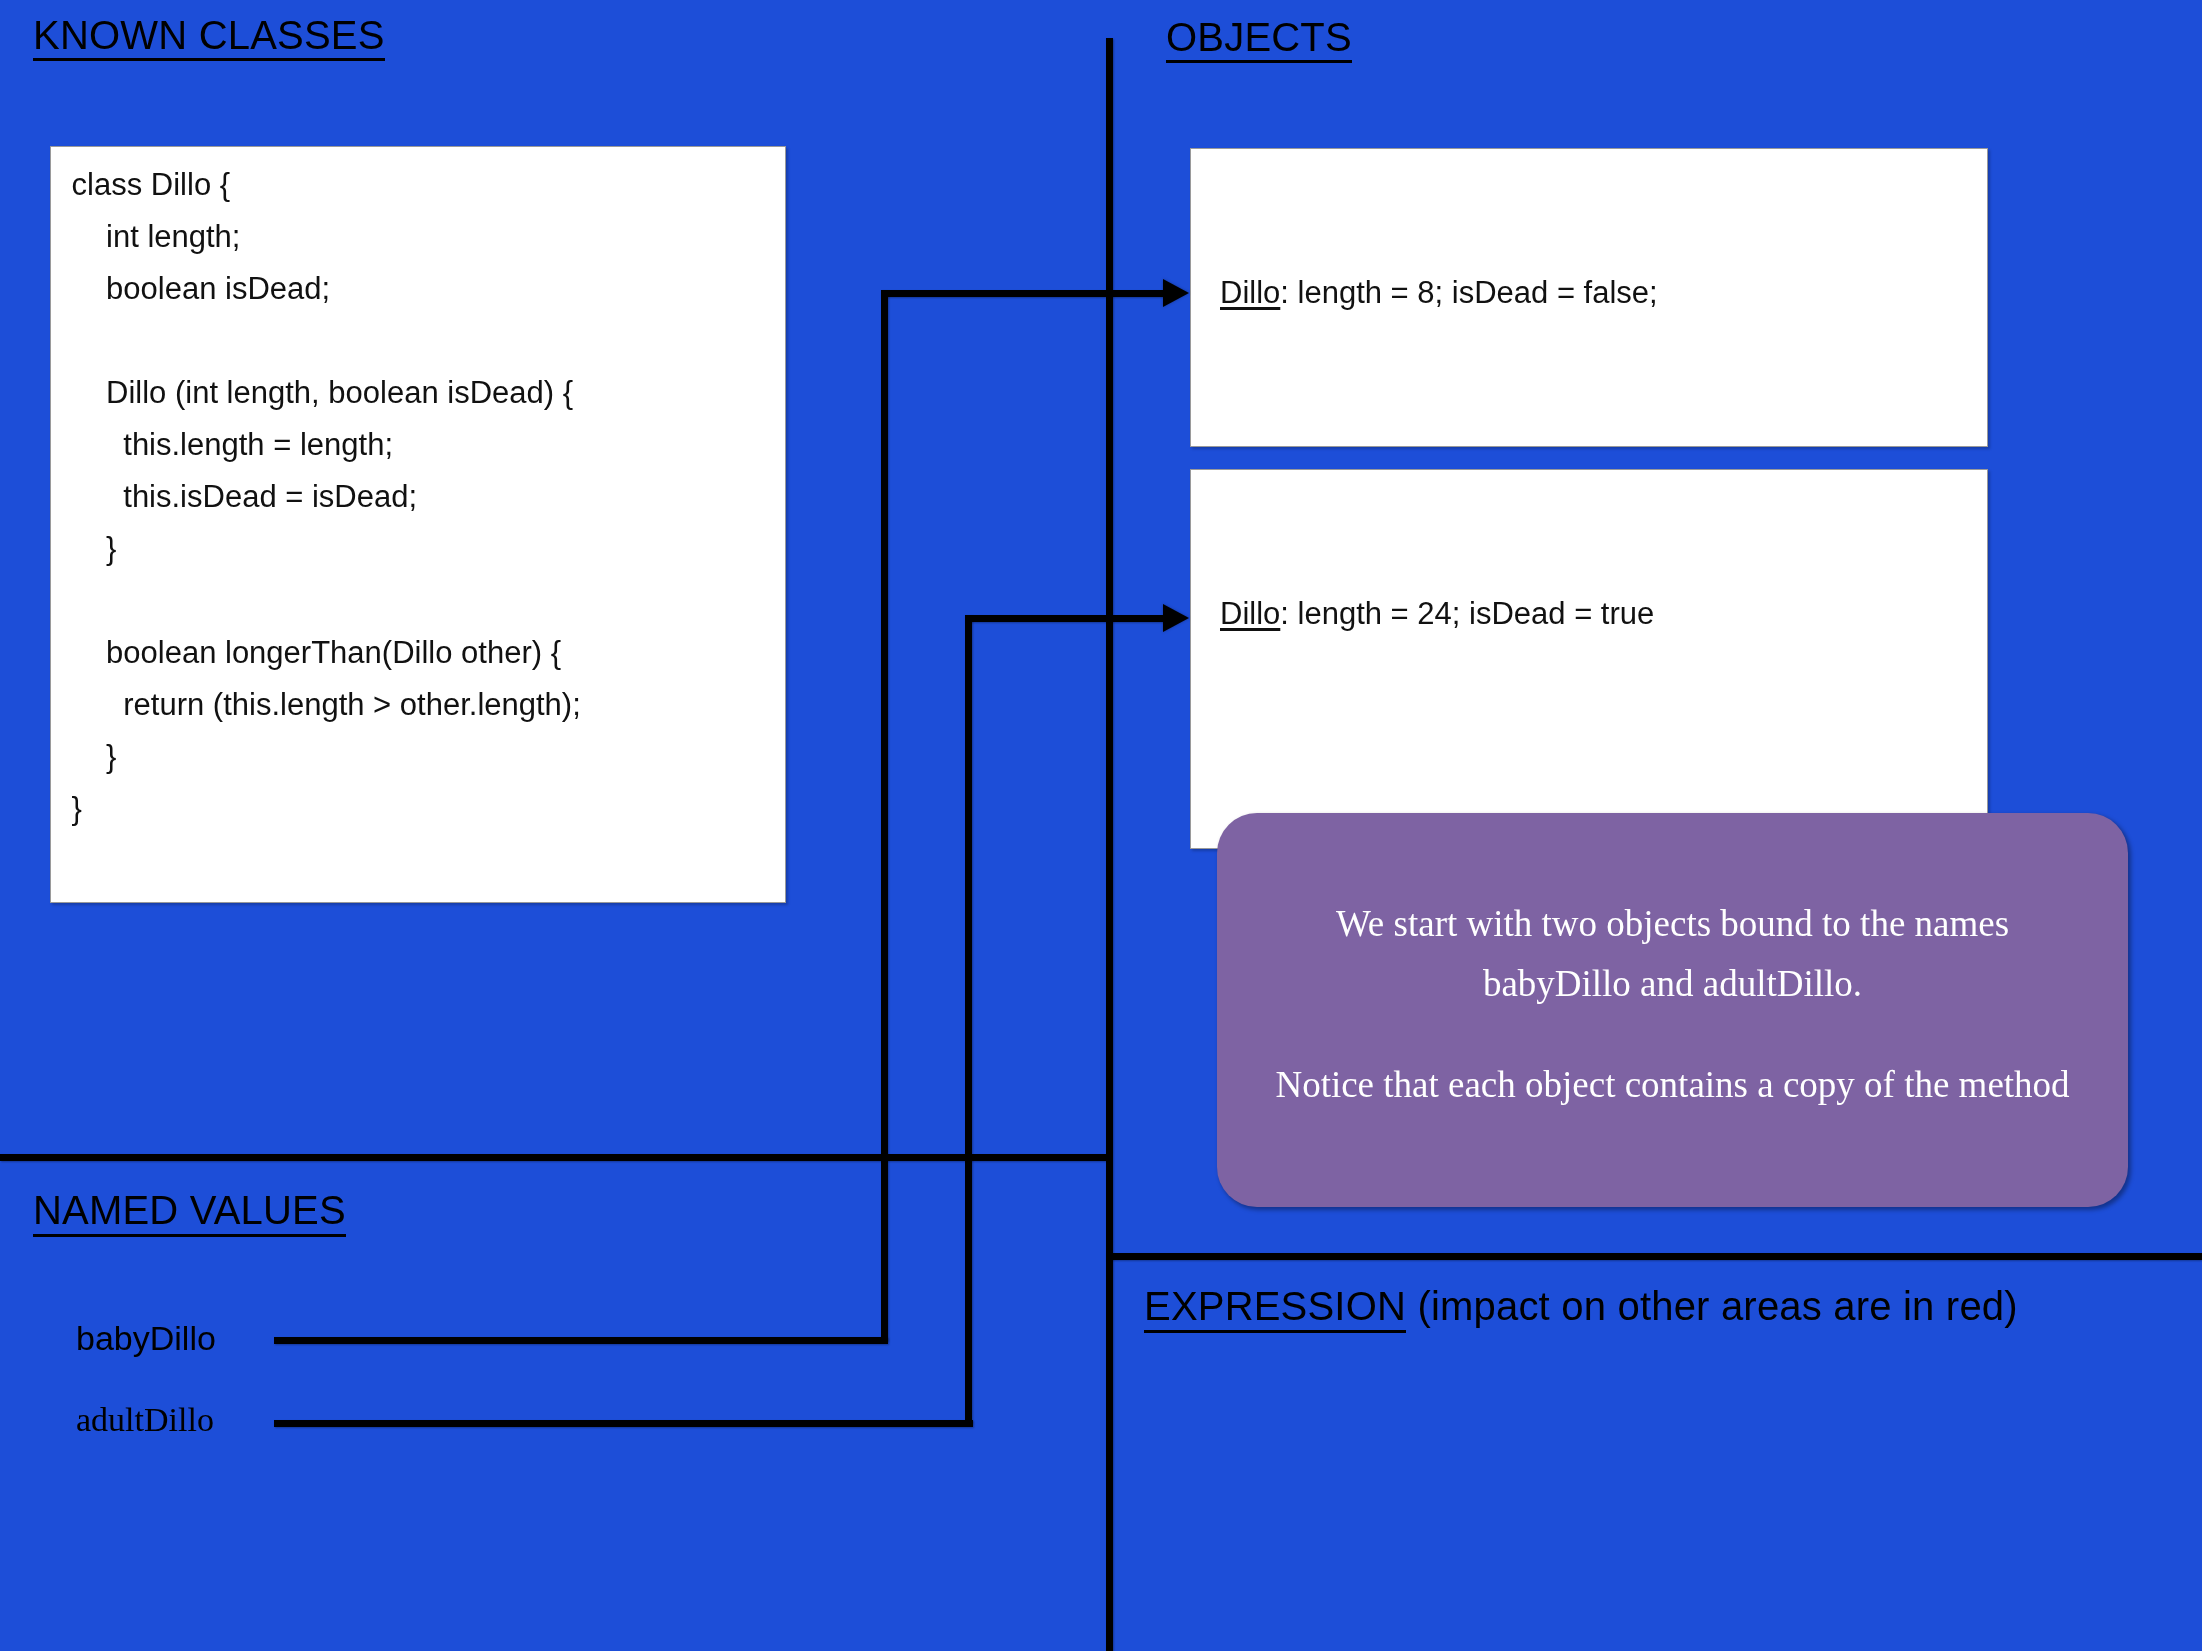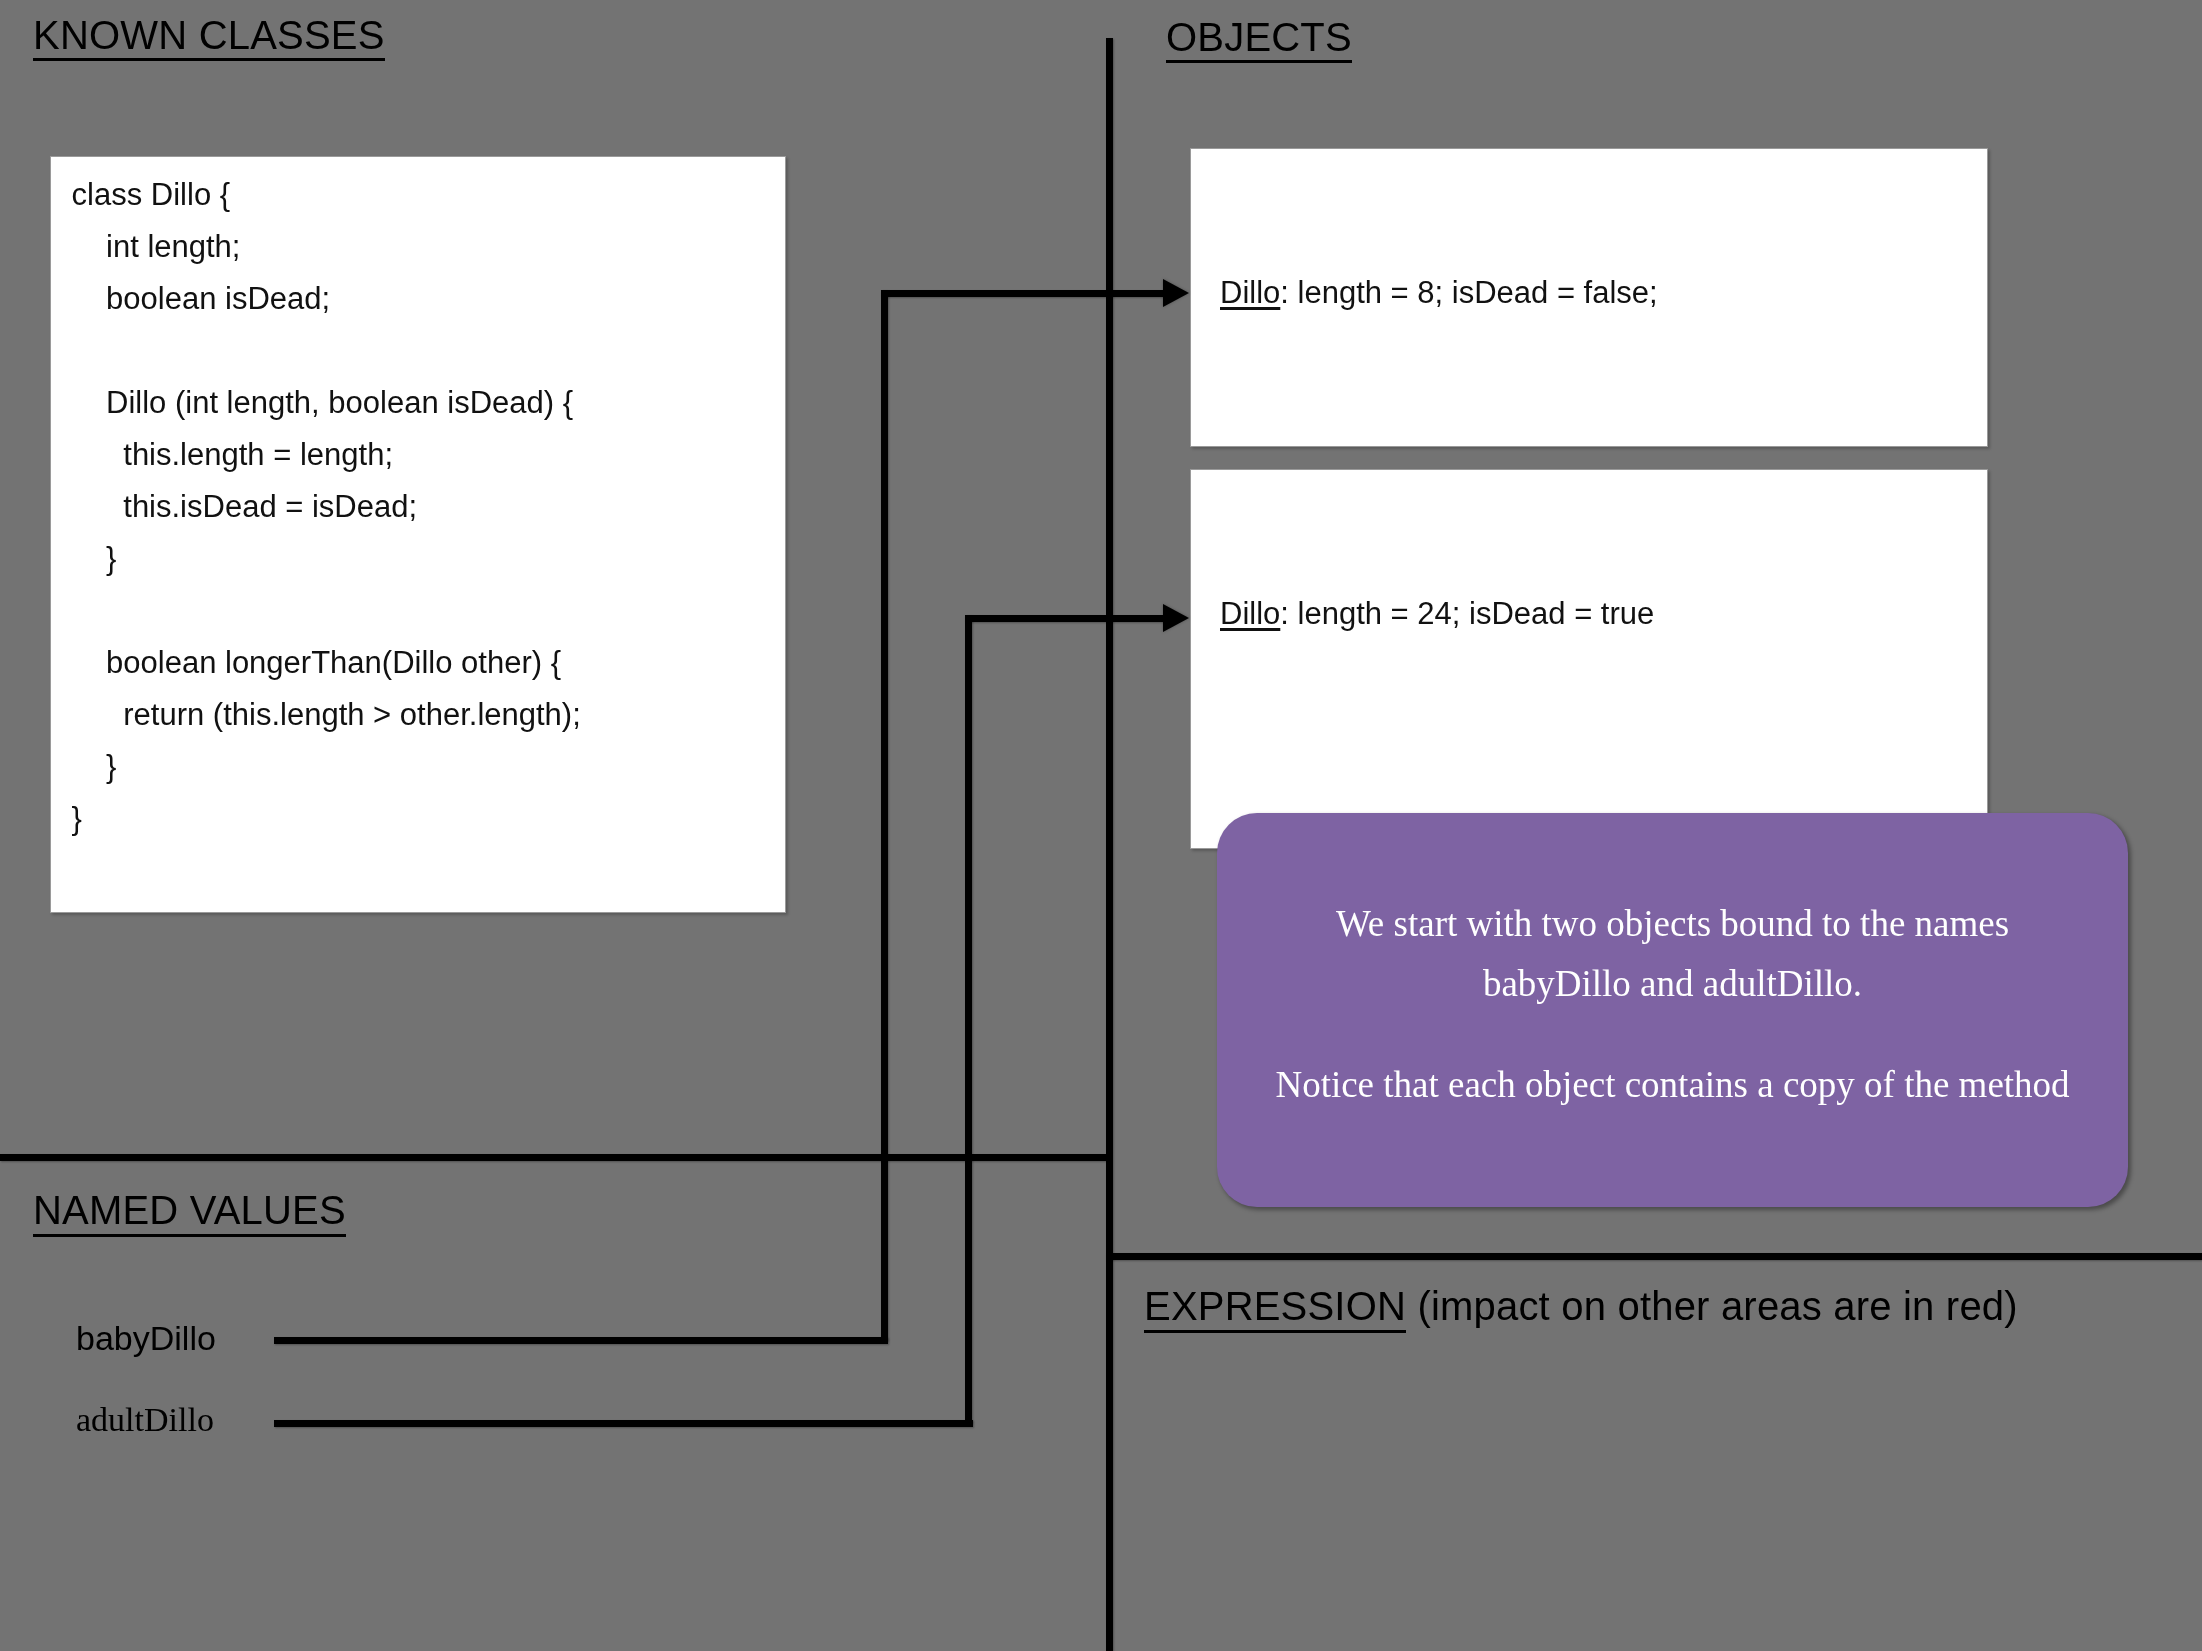--- a/index.html
+++ b/index.html
@@ -8,21 +8,21 @@
     background: #ffffff;
   }
   body {
     font-family: "Liberation Sans", sans-serif;
     color: #000000;
   }
   #stage {
     position: relative;
     width: 2203px;
     height: 1652px;
-    background: #737373;
+    background: #1d4ed8;
     overflow: hidden;
   }
 
   
   .section-title {
     position: absolute;
     font-size: 40px;
     line-height: 1.05;
     letter-spacing: 0.2px;
     color: #000;
@@ -40,21 +40,21 @@
 
   
   .panel-box {
     position: absolute;
     background: #ffffff;
     border: 1.7px solid #9a9a9a;
     box-sizing: border-box;
     box-shadow: 1.7px 1.7px 2.6px rgba(0,0,0,0.22);
   }
 
-  #class-box  { left: 50px;  top: 146px;  width: 736px;  height: 757px; margin-top: 10px; }
+  #class-box  { left: 50px;  top: 146px;  width: 736px;  height: 757px; }
   #object-box-1 { left: 1190px; top: 148px; width: 798px; height: 299px; }
   #object-box-2 { left: 1190px; top: 469px; width: 798px; height: 380px; }
 
   .code {
     position: absolute;
     left: 20.6px;
     top: 12px;
     right: 8.6px;
     font-size: 31px;
     line-height: 52px;

